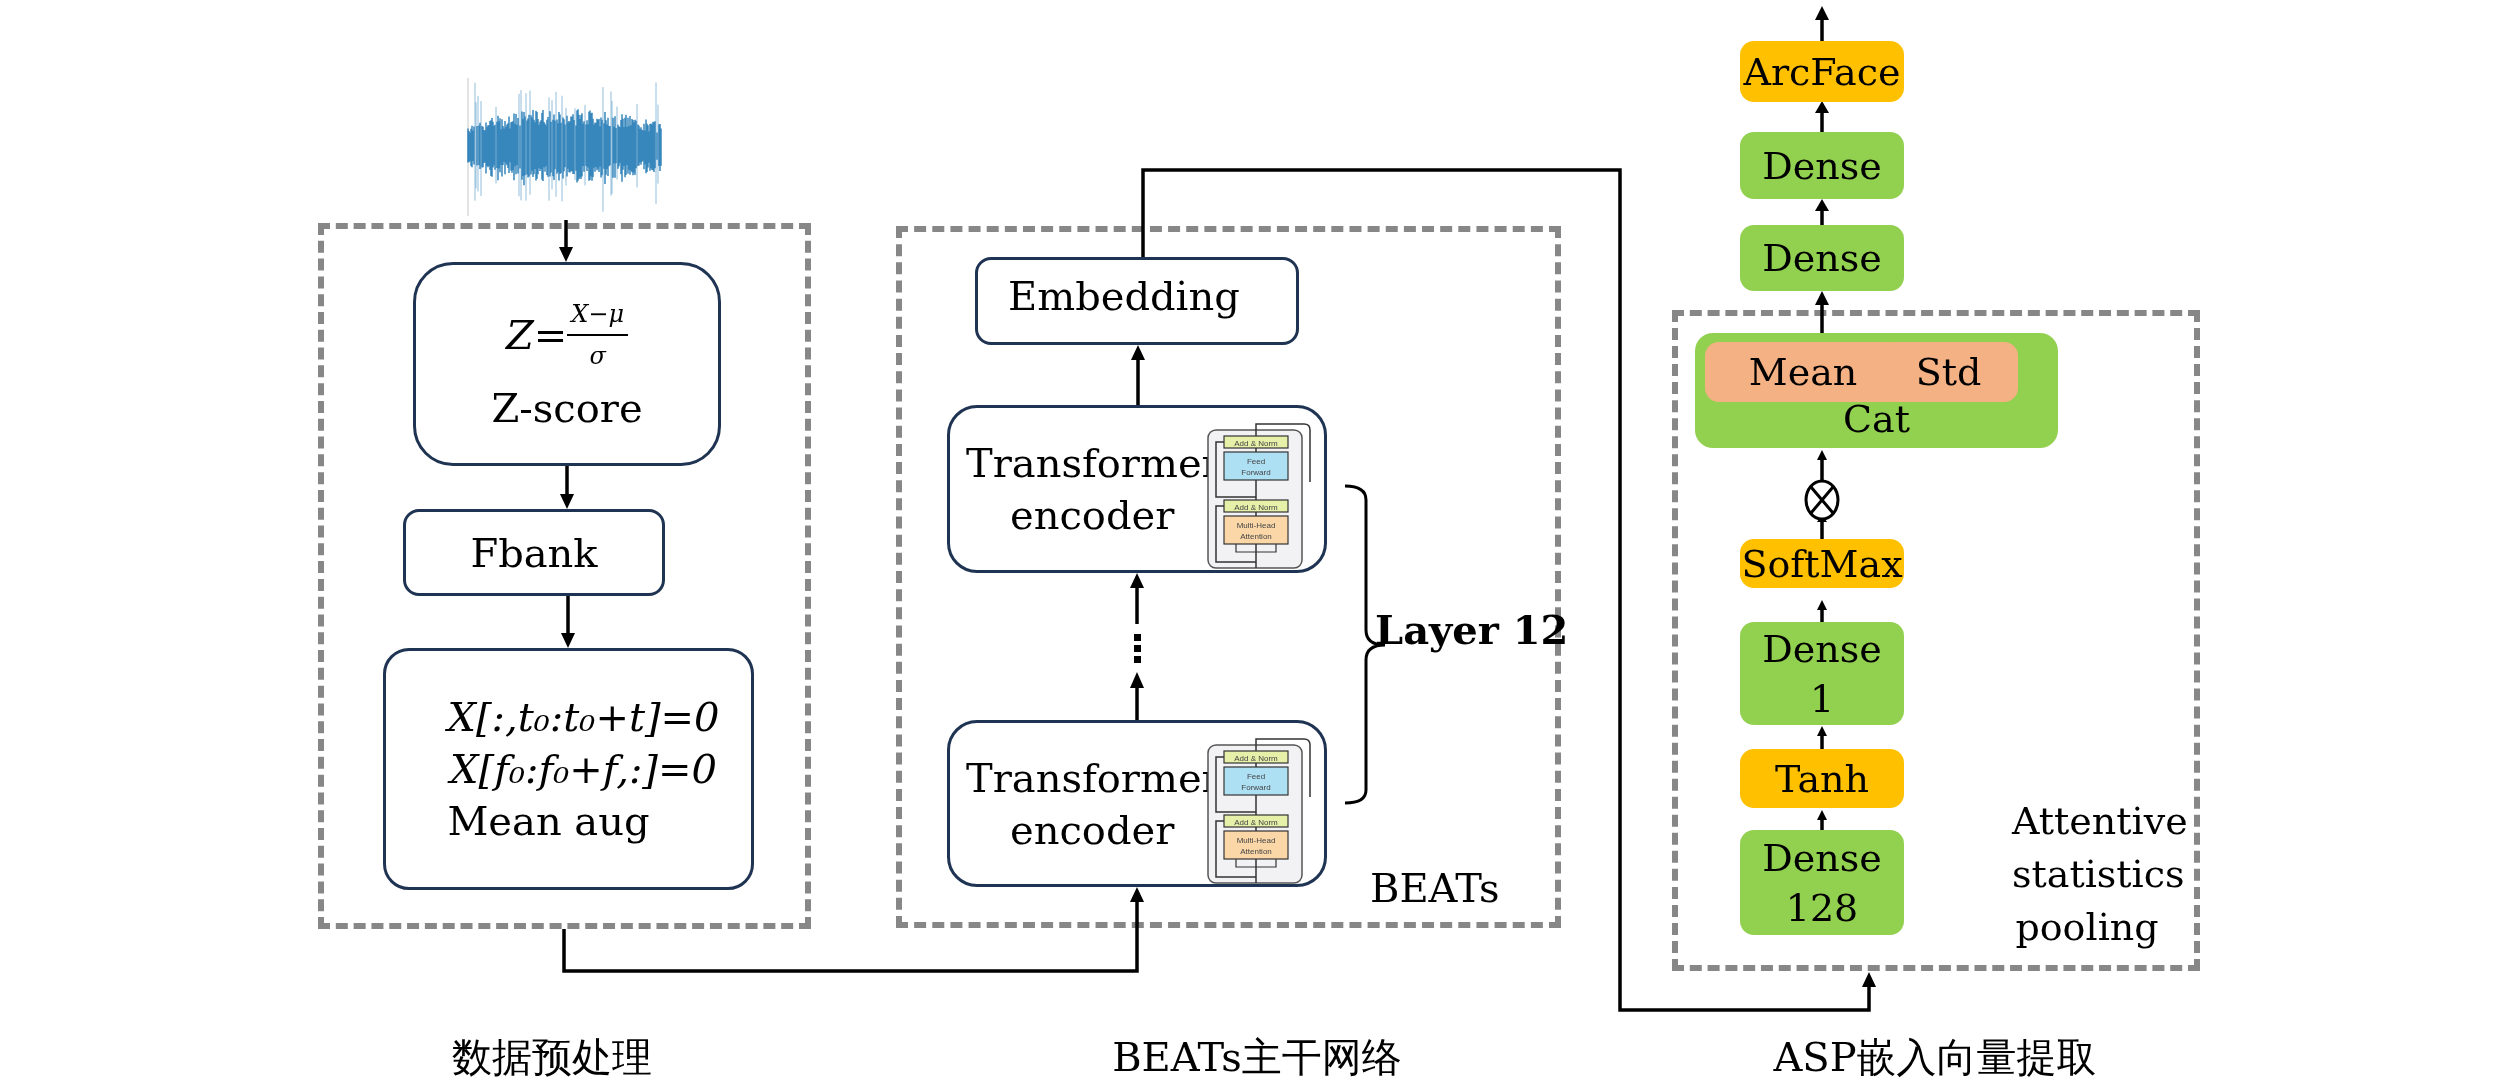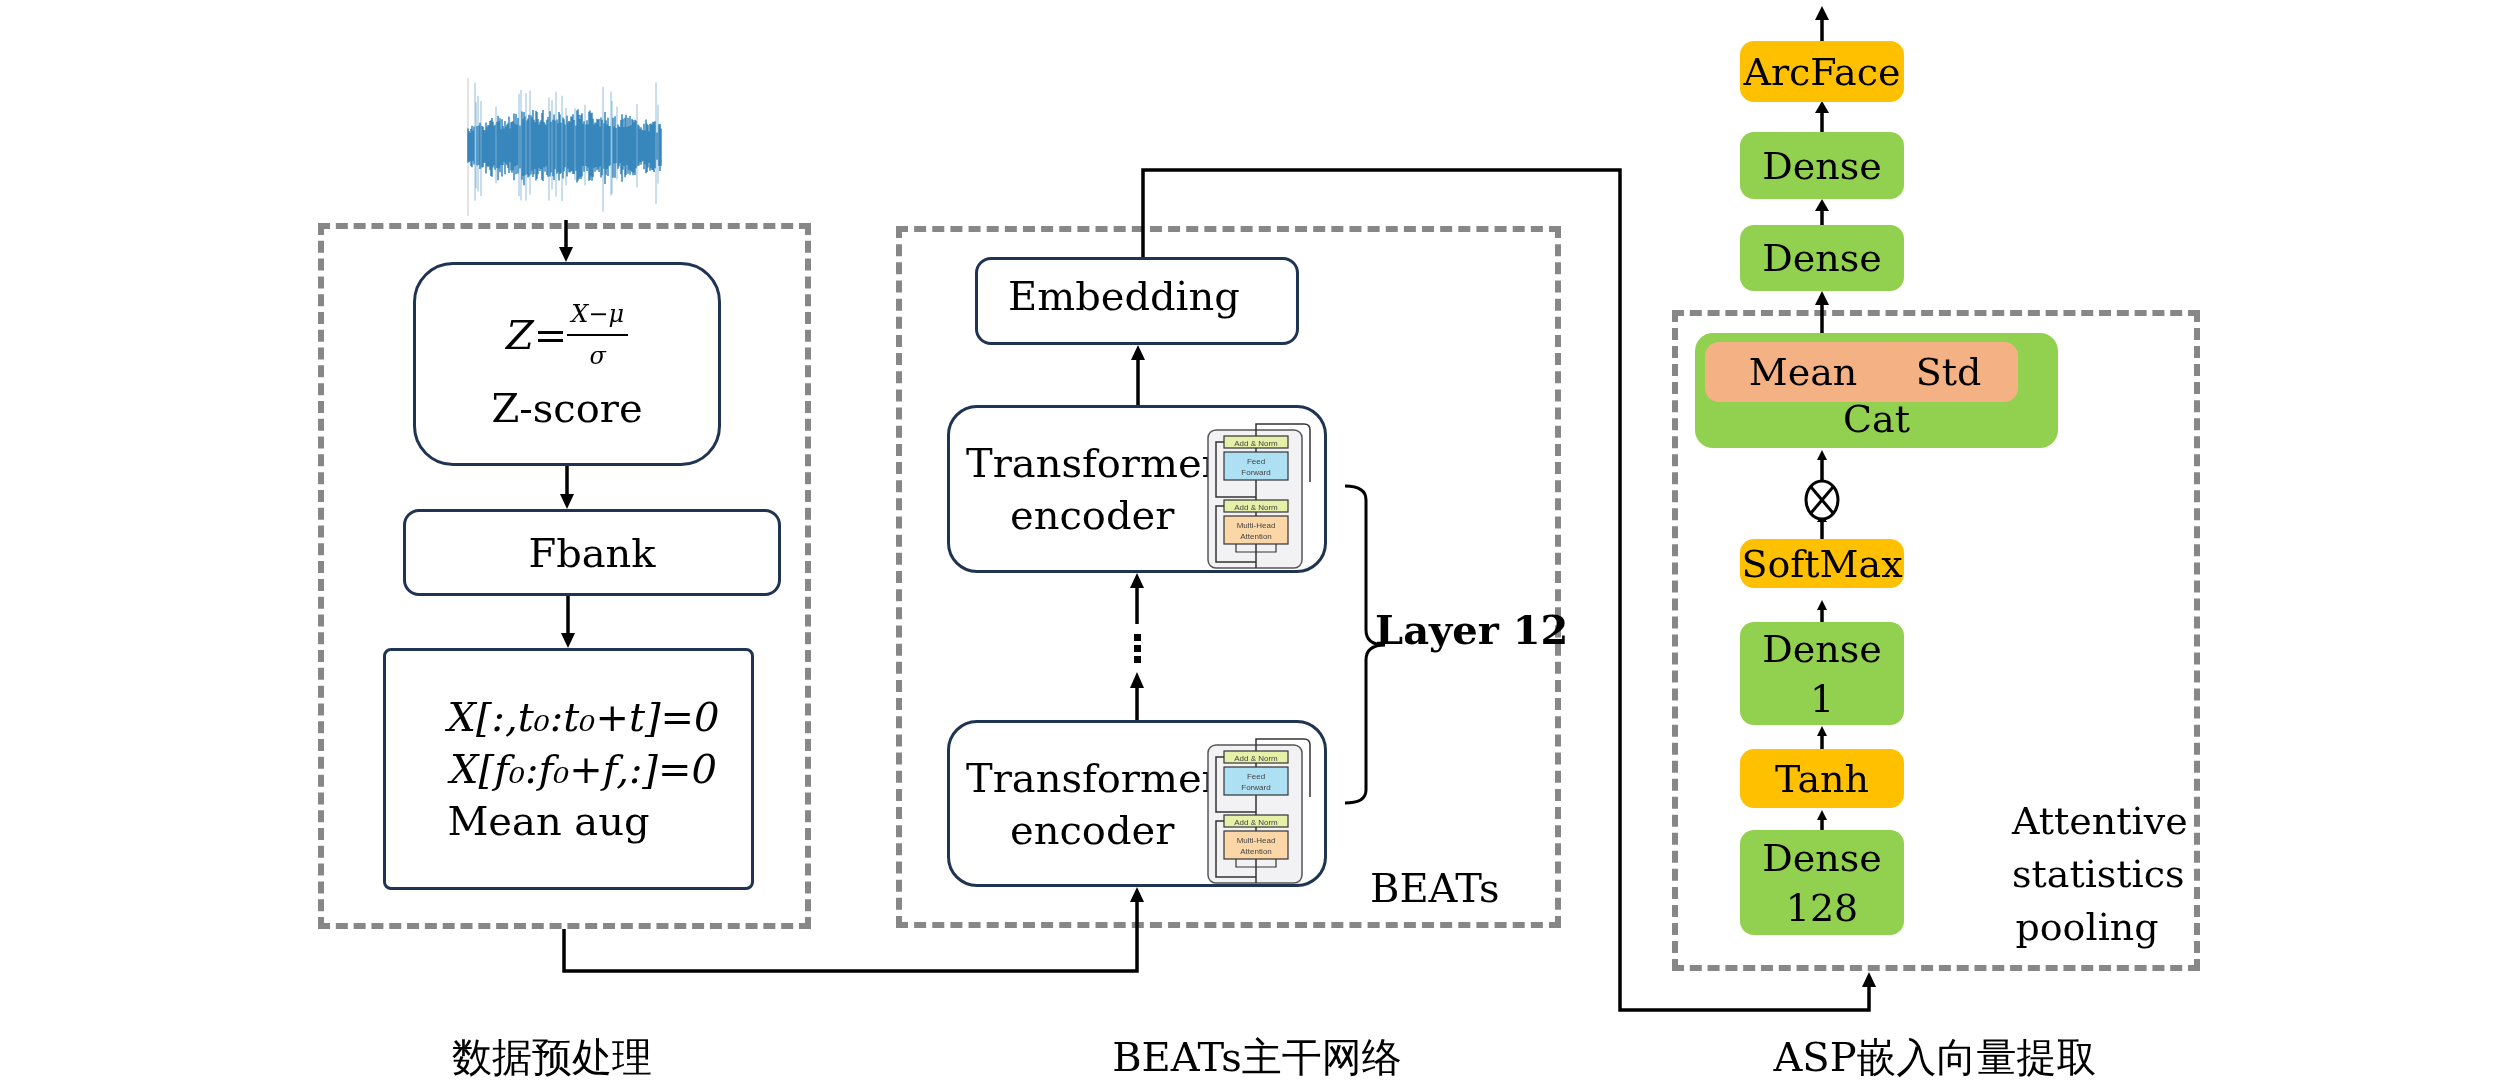--- a/index.html
+++ b/index.html
@@ -296,25 +296,25 @@
   <div class="txt" style="display:flex;align-items:center;">
     <span class="math">Z=</span>
     <span class="frac math">
       <span class="num">X−μ</span>
       <span>σ</span>
     </span>
   </div>
   <div class="txt" style="margin-top:6px;">Z-score</div>
 </div>
 
-<div class="rbox" style="left:403px;top:509px;width:378px;height:87px;border-radius:16px;">
+<div class="rbox" style="left:403px;top:509px;width:262px;height:87px;border-radius:16px;">
   <div class="txt">Fbank</div>
 </div>
 
-<div class="rbox" style="left:383px;top:648px;width:371px;height:242px;border-radius:8px;">
+<div class="rbox" style="left:383px;top:648px;width:371px;height:242px;border-radius:26px;">
   <div class="txt math" style="margin-left:30px;">X[:,t₀:t₀+t]=0</div>
   <div class="txt math" style="margin-left:30px;">X[f₀:f₀+f,:]=0</div>
   <div class="txt" style="margin-right:40px;">Mean aug</div>
 </div>
 
 <div class="rbox" style="left:975px;top:257px;width:324px;height:88px;border-radius:16px;align-items:flex-start;justify-content:flex-start;">
   <div class="txt" style="margin:10px 8px 0 30px;">Embedding</div>
 </div>
 
 <div class="rbox" style="left:947px;top:405px;width:380px;height:168px;border-radius:30px;align-items:flex-start;">

